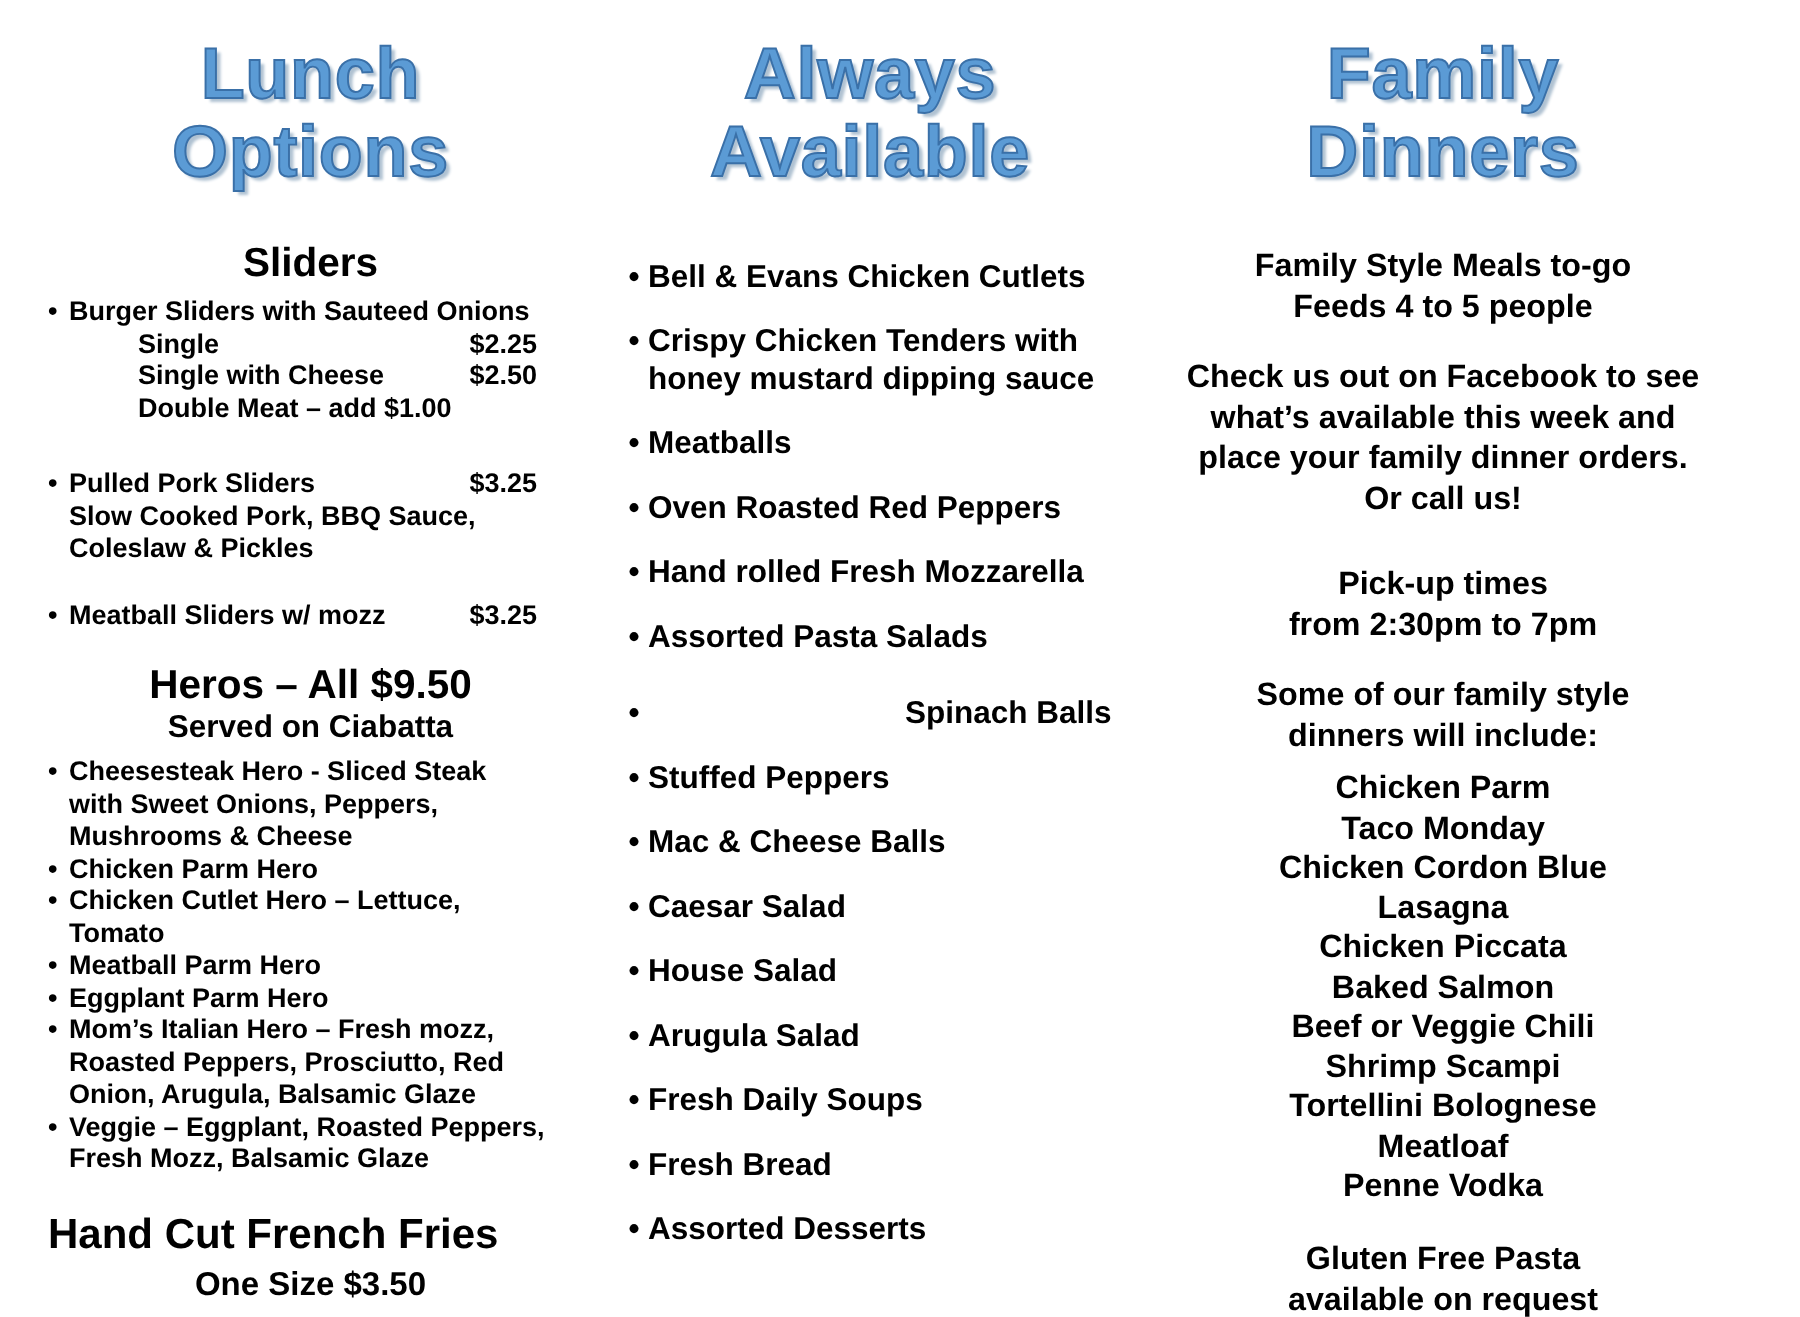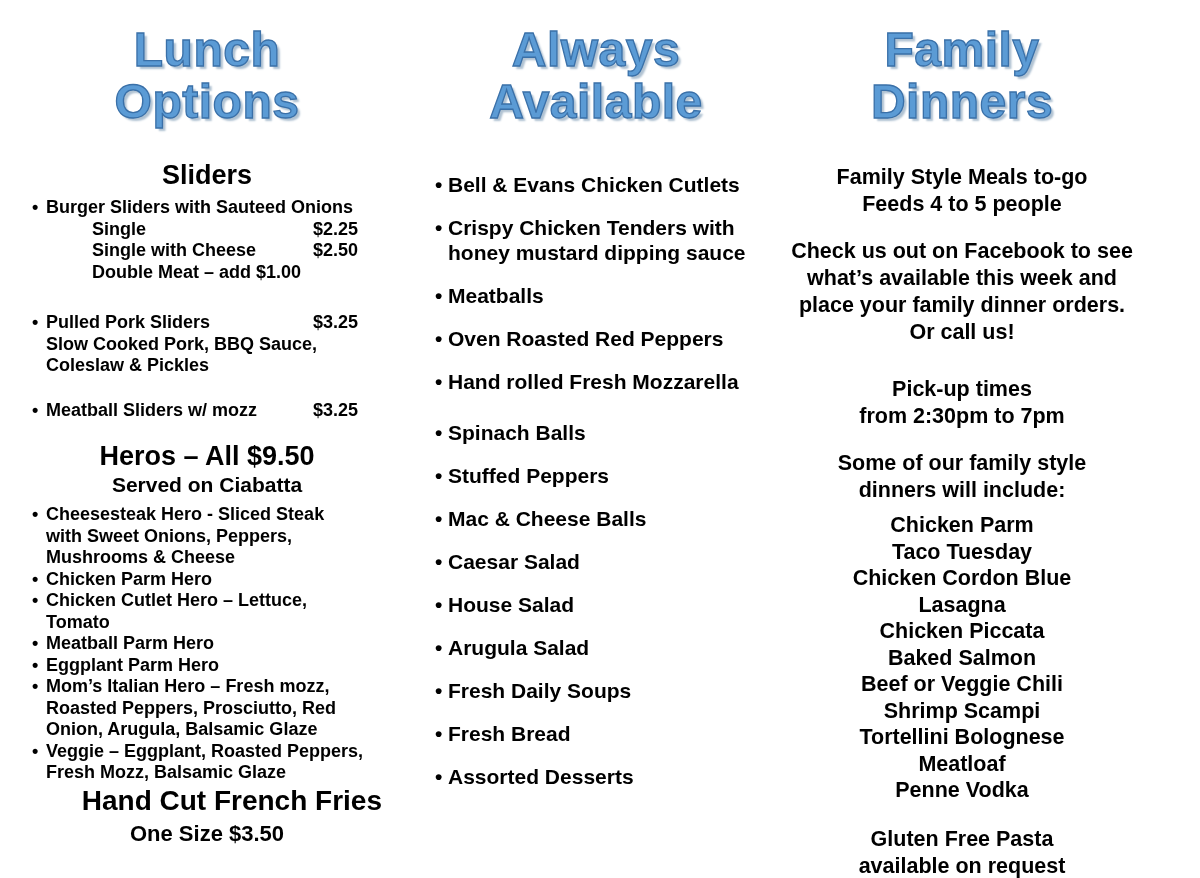--- a/index.html
+++ b/index.html
@@ -7,21 +7,21 @@
   body {
     width:1200px; height:878px;
     font-family:"Liberation Sans", sans-serif;
     font-weight:bold;
     color:#000;
     overflow:hidden;
   }
   .canvas { position:relative; width:1200px; height:878px; background:#fff; overflow:hidden; }
   .col { position:absolute; top:0; }
   .col-lunch  { left:32px;  width:350px; }
-  .col-always { left:435px; width:322px; }
+  .col-always { left:419px; width:322px; }
   .col-family { left:781px; width:362px; }
 
   .menu-title {
     margin-top:24px;
     font-size:48px;
     line-height:52px;
     text-align:center;
     color:#5b9bd5;
     -webkit-text-stroke:1.3px #3a70a8;
     text-shadow:3px 3px 2px #b0c2d2;
@@ -37,27 +37,27 @@
   .lunch-list { margin-top:6px; }
   .bullet { position:relative; padding-left:14px; }
   .bullet::before { content:"\2022"; position:absolute; left:0; }
   .sub-row { display:flex; justify-content:space-between; margin-left:46px; width:266px; }
   .priced-row { display:flex; justify-content:space-between; width:312px; }
   .gap-pork { margin-top:29px; }
   .gap-meatball { margin-top:23px; }
   .heros-heading { margin-top:20px; font-size:27px; line-height:30px; text-align:center; }
   .heros-sub { margin-top:2px; font-size:21px; line-height:24px; text-align:center; }
   .hero-list { margin-top:7px; }
-  .fries-heading { font-size:28px; line-height:33px; text-align:right; }
+  .fries-heading { margin-top:22px; font-size:28px; line-height:33px; text-align:left; }
   .fries-sub { margin-top:4px; font-size:22px; line-height:26px; text-align:center; }
 
   
   .always-list { margin-top:44px; font-size:21px; line-height:25px; }
   .always-list .bullet { padding-left:13px; margin-bottom:18px; }
-  .always-list .xgap-lg { margin-top:26px; }
+  .always-list .xgap-lg { margin-top:26px;text-align:right; }
   .always-list .xgap-sm { margin-top:6px; }
 
   
   .family-body { font-size:21.5px; line-height:27px; text-align:center; }
   .fam-intro { margin-top:36px; }
   .fam-facebook { margin-top:20px; }
   .fam-pickup { margin-top:30px; }
   .fam-include { margin-top:20px; }
   .dinner-list { margin-top:8px; line-height:26.5px; }
   .fam-gluten { margin-top:22px; }
@@ -136,20 +136,21 @@
     <div class="menu-title ml">Always
 Available</div>
 
     <div class="always-list">
       <div class="bullet ml">Bell &amp; Evans Chicken Cutlets</div>
       <div class="bullet ml">Crispy Chicken Tenders with
 honey mustard dipping sauce</div>
       <div class="bullet ml">Meatballs</div>
       <div class="bullet ml">Oven Roasted Red Peppers</div>
       <div class="bullet ml">Hand rolled Fresh Mozzarella</div>
+      <div class="bullet ml">Assorted Pasta Salads</div>
       <div class="bullet ml xgap-lg">Spinach Balls</div>
       <div class="bullet ml">Stuffed Peppers</div>
       <div class="bullet ml xgap-sm">Mac &amp; Cheese Balls</div>
       <div class="bullet ml">Caesar Salad</div>
       <div class="bullet ml">House Salad</div>
       <div class="bullet ml">Arugula Salad</div>
       <div class="bullet ml">Fresh Daily Soups</div>
       <div class="bullet ml">Fresh Bread</div>
       <div class="bullet ml">Assorted Desserts</div>
     </div>
@@ -166,21 +167,21 @@
 what’s available this week and
 place your family dinner orders.
 Or call us!</div>
       <div class="fam-pickup ml">Pick-up times
 from 2:30pm to 7pm</div>
       <div class="fam-include ml">Some of our family style
 dinners will include:</div>
 
       <div class="dinner-list">
         <div>Chicken Parm</div>
-        <div>Taco Tuesday</div>
+        <div>Taco Monday</div>
         <div>Chicken Cordon Blue</div>
         <div>Lasagna</div>
         <div>Chicken Piccata</div>
         <div>Baked Salmon</div>
         <div>Beef or Veggie Chili</div>
         <div>Shrimp Scampi</div>
         <div>Tortellini Bolognese</div>
         <div>Meatloaf</div>
         <div>Penne Vodka</div>
       </div>

